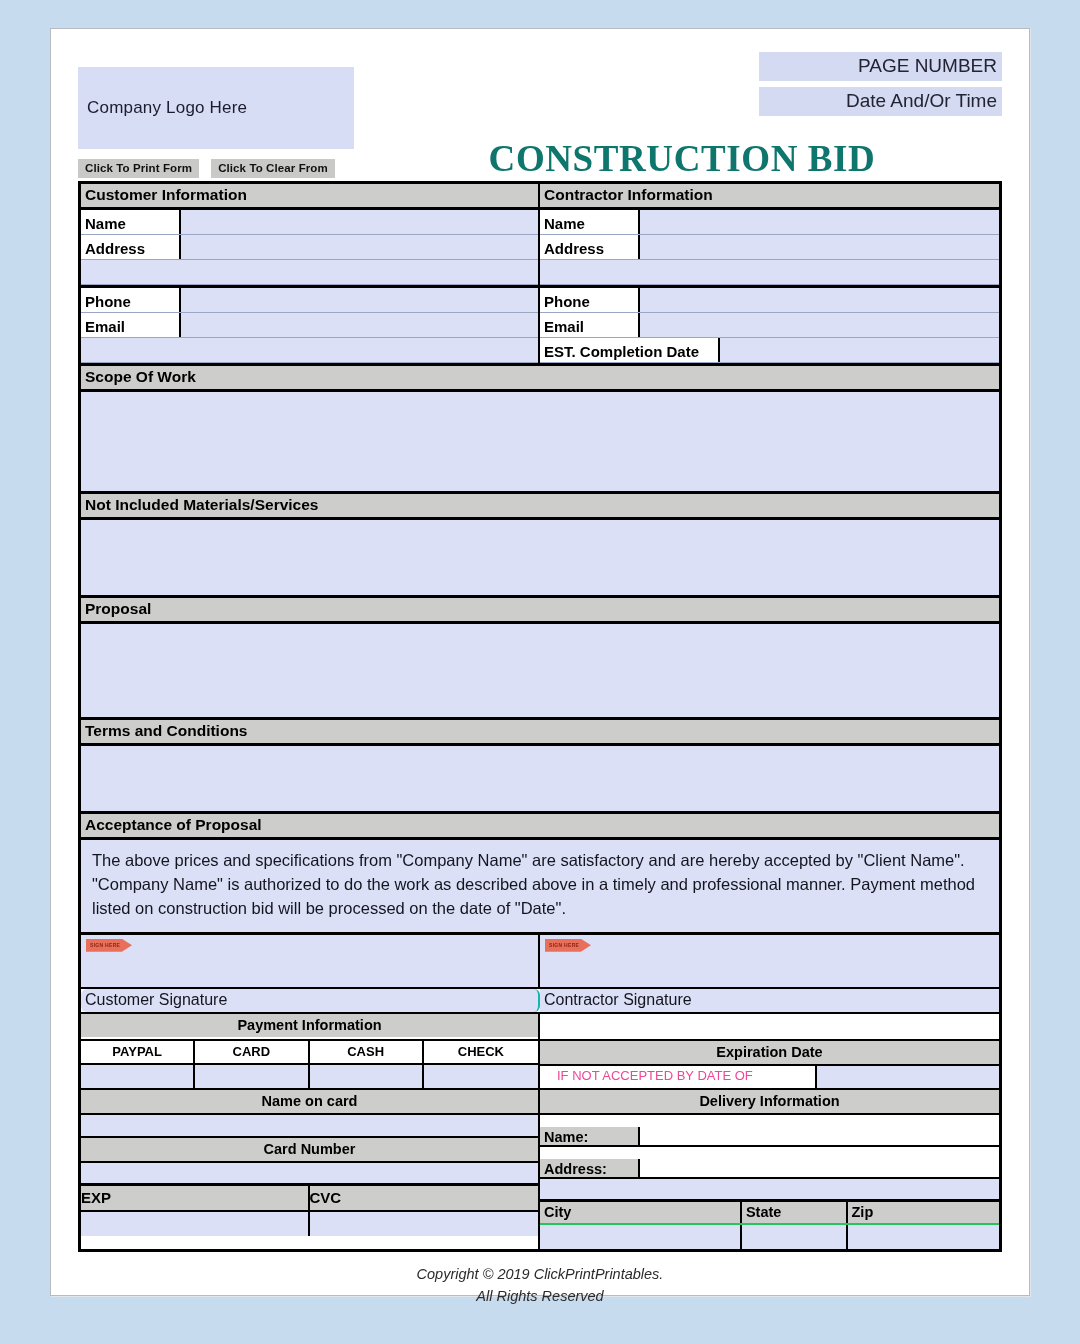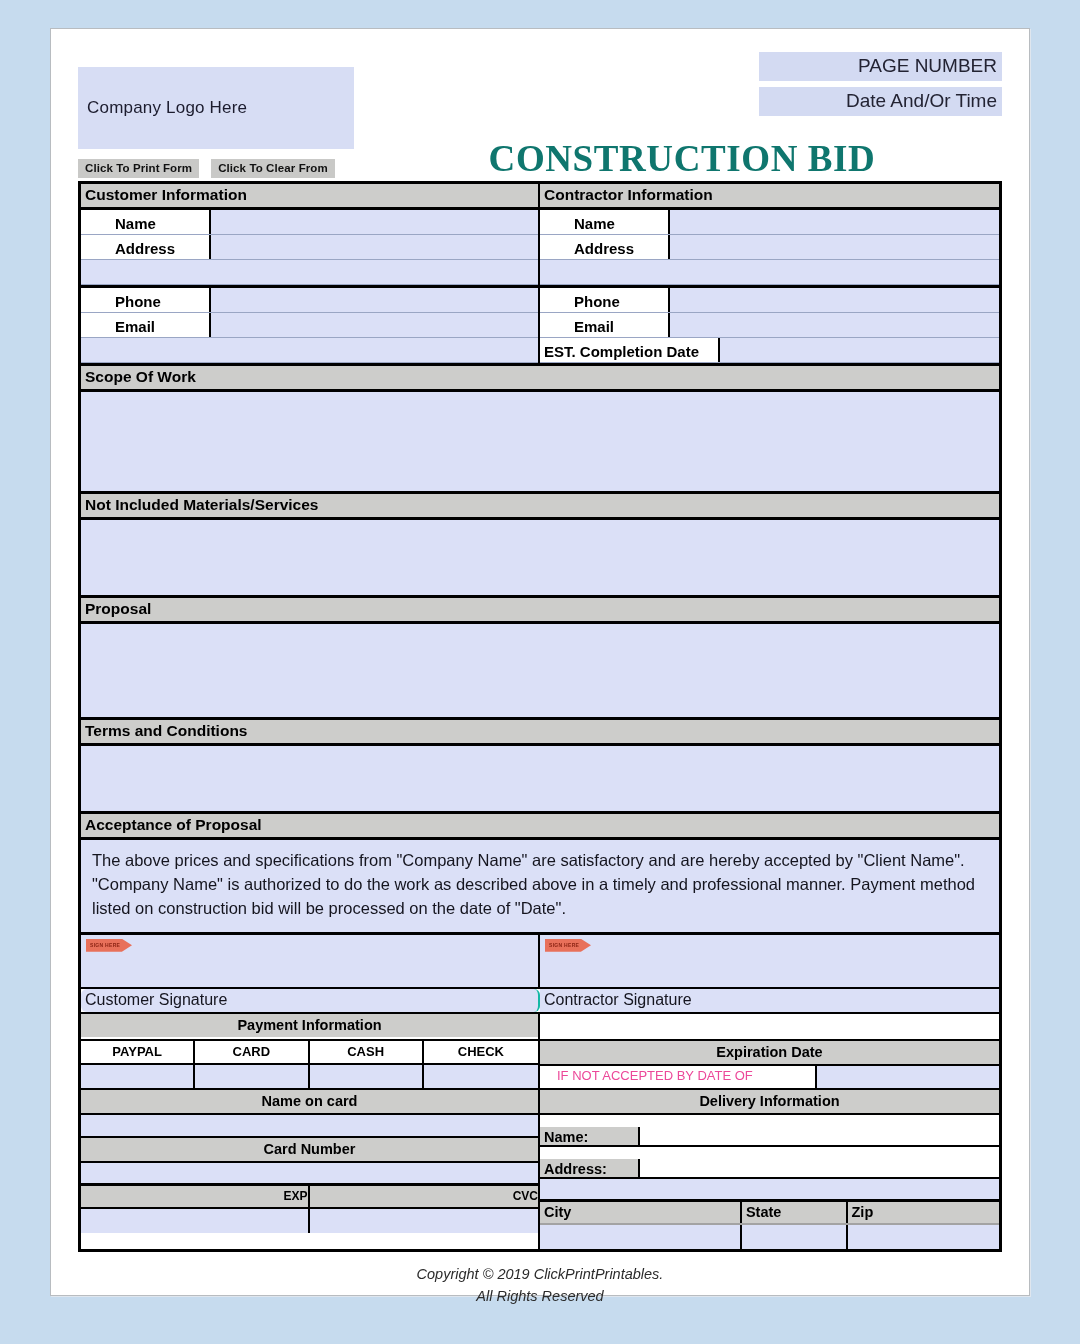--- a/index.html
+++ b/index.html
@@ -70,21 +70,21 @@
   .fld .lab {
     background: #fff; font-size: 15px; font-weight: bold; color: #000;
     padding: 2px 6px 0 4px; border-right: 2px solid #000;
     display: flex; align-items: center; white-space: nowrap;
   }
   .fld .inp { background: #dbe0f7; flex: 1; }
   .fld.blank { height: 25px; }
   .fld.blank .inp { width: 100%; flex: 1; }
   .colL { width: 50%; border-right: 2px solid #000; }
   .colR { width: 50%; }
-  .w-name { width: 100px; margin-left: 30px; }
+  .w-name { width: 100px; }
   .w-est  { width: 180px; }
   .thickline { border-bottom: 3px solid #000; }
 
   .textarea { background: #dbe0f7; border-bottom: 3px solid #000; }
   .ta-scope { height: 102px; }
   .ta-notinc { height: 78px; }
   .ta-prop { height: 96px; }
   .ta-terms { height: 68px; }
 
   .accept-body {
@@ -140,28 +140,28 @@
   }
   .expire-line .inp { width: 40%; background: #dbe0f7; border-left: 2px solid #000; }
   .dl-fld { display: flex; height: 32px; border-bottom: 2px solid #000; align-items: flex-end; }
   .dl-fld .lab {
     width: 100px; background: #cdcdcb; font-size: 14.5px; font-weight: bold;
     padding: 2px 0 0 4px; border-right: 2px solid #000;
   }
   .dl-fld .inp { flex: 1; background: #dbe0f7; }
   .two-col-head { display: flex; border-bottom: 2px solid #000; }
   .two-col-head > div {
-    width: 50%; background: #cdcdcb; text-align: right;
-    font-size: 12px; font-weight: bold; padding: 3px 0 4px;
+    width: 50%; background: #cdcdcb; text-align: left;
+    font-size: 15px; font-weight: bold; padding: 3px 0 4px;
   }
   .two-col-head > div:first-child { border-right: 2px solid #000; }
   .two-col-in { display: flex; }
   .two-col-in > div { width: 50%; height: 24px; background: #dbe0f7; }
   .two-col-in > div:first-child { border-right: 2px solid #000; }
-  .csz-head { display: flex; border-bottom: 2px solid #a3a3a3; }
+  .csz-head { display: flex; border-bottom: 2px solid #22c55e; }
   .csz-head .c1 { width: 44%; }
   .csz-head .c2 { width: 23%; }
   .csz-head .c3 { width: 33%; }
   .csz-head > div {
     background: #cdcdcb; font-size: 14.5px; font-weight: bold;
     padding: 2px 0 3px 4px; border-right: 2px solid #000;
   }
   .csz-head > div:last-child { border-right: 0; }
   .csz-in { display: flex; }
   .csz-in .c1 { width: 44%; }

